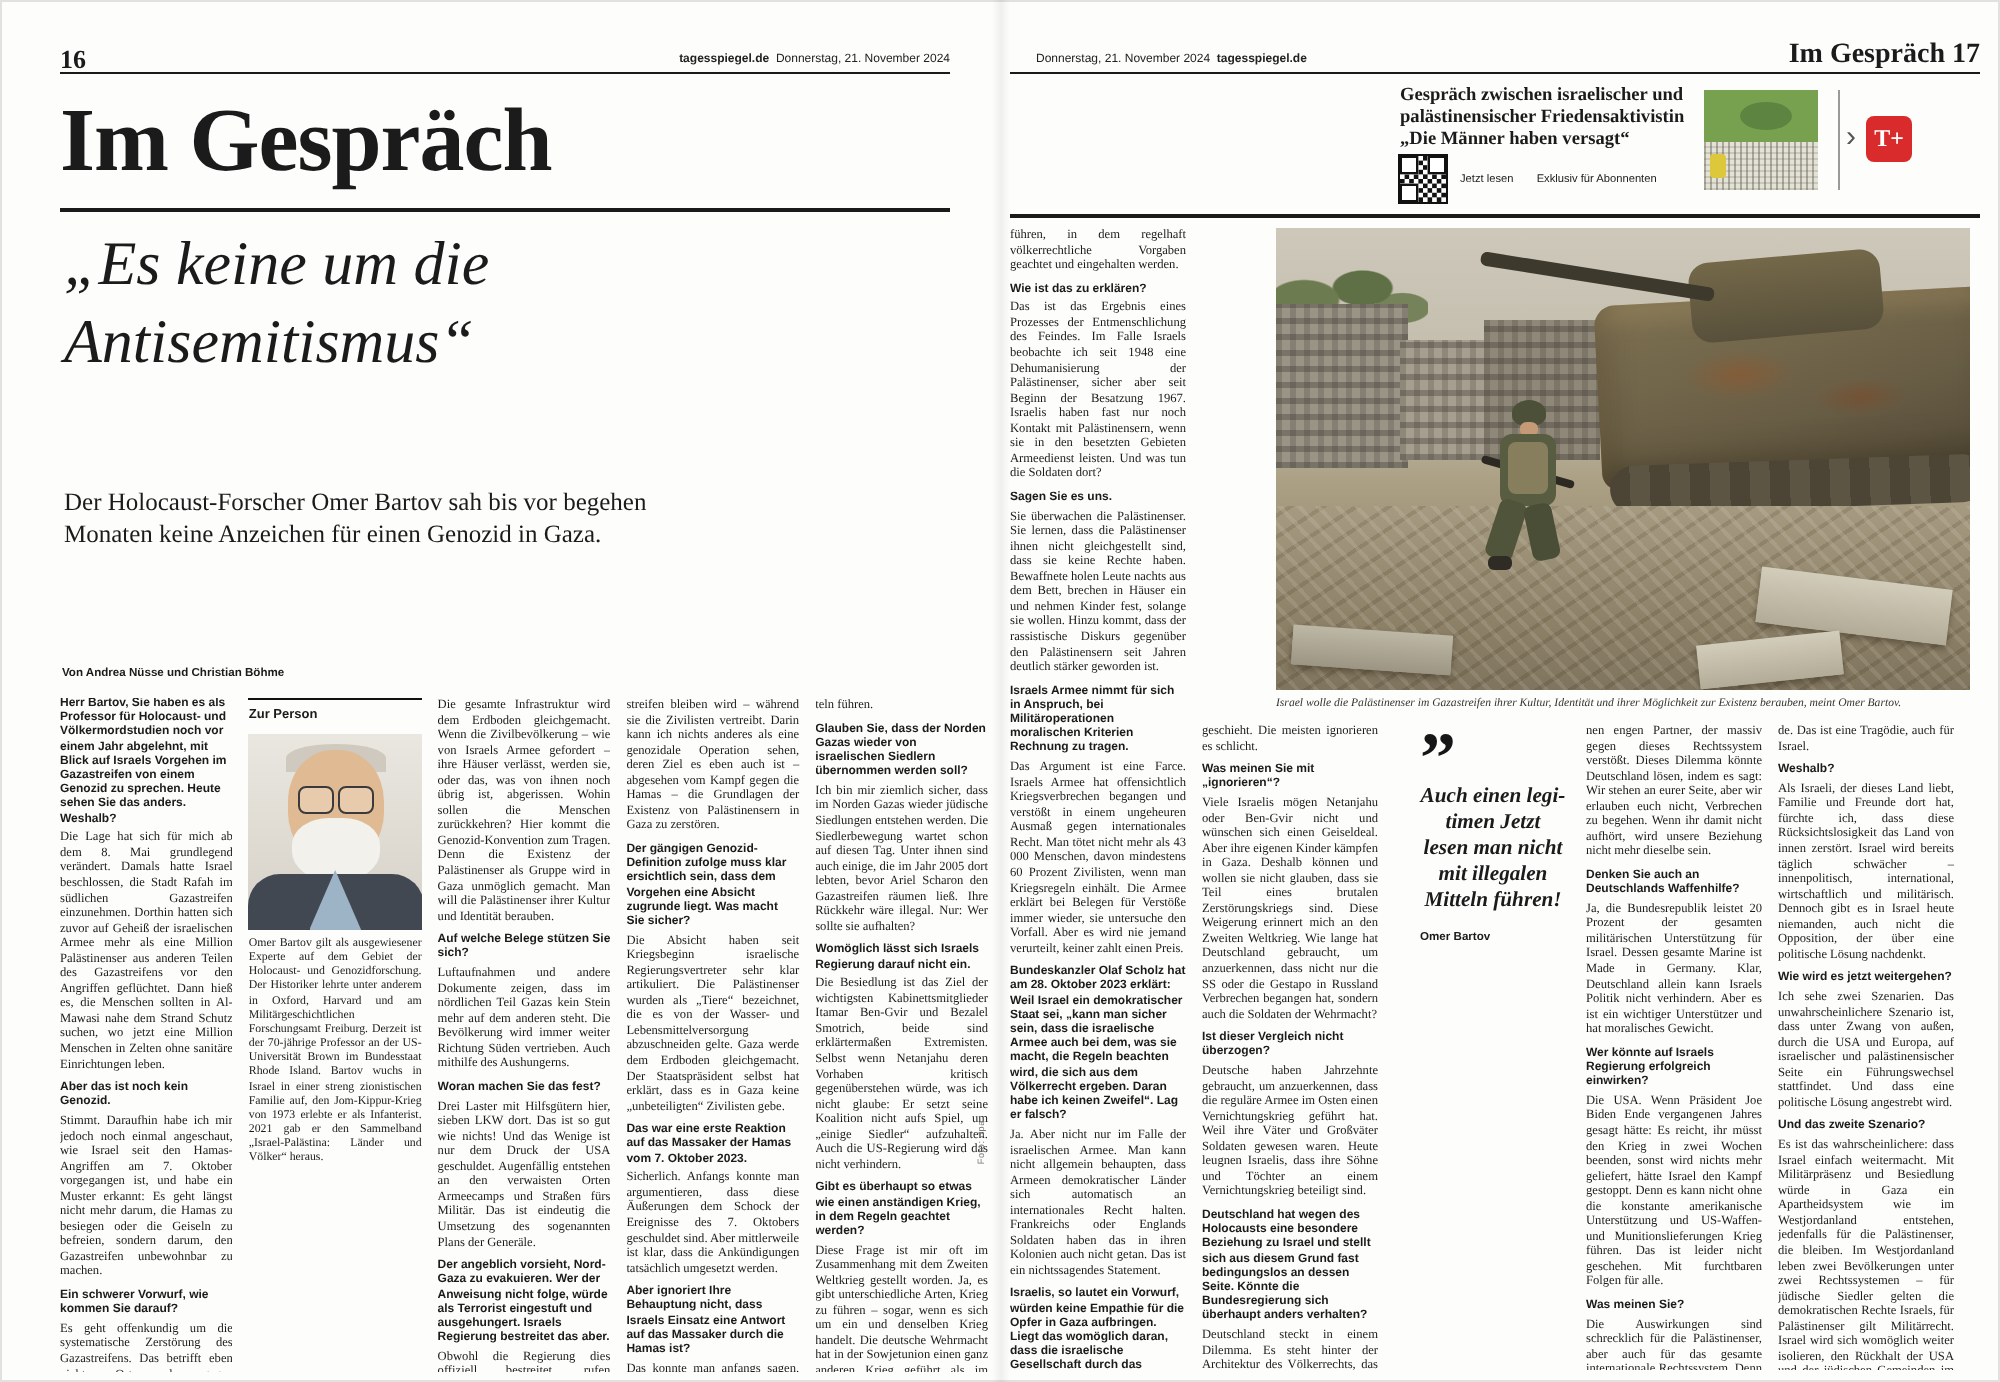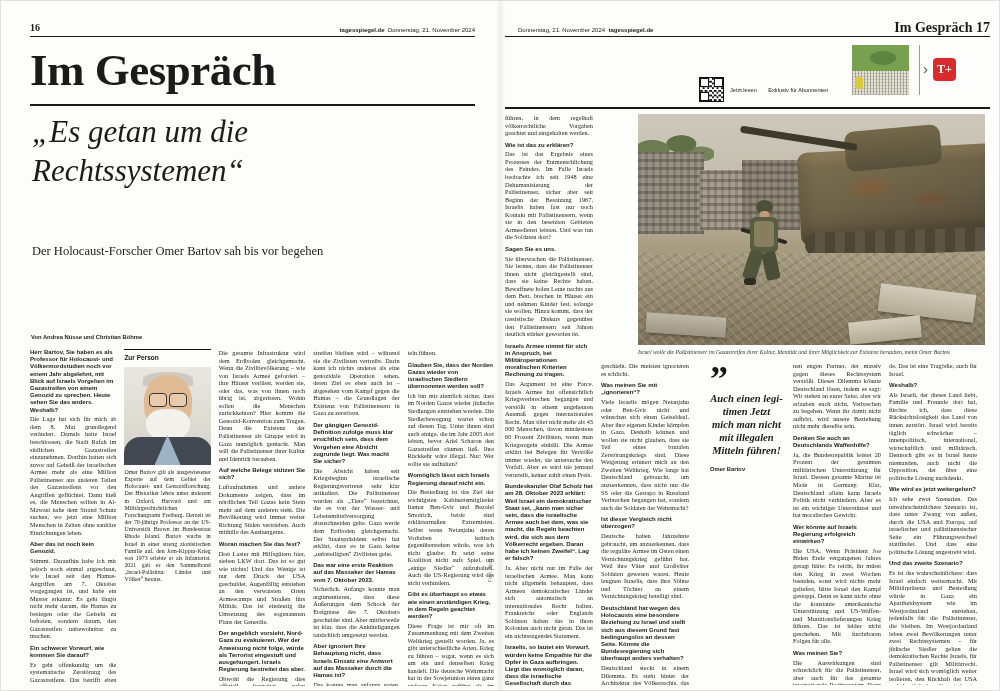--- a/index.html
+++ b/index.html
@@ -5,21 +5,21 @@
   html,body{margin:0;padding:0;background:#e9e8e5;}
   .sheet{position:relative;width:1000px;height:691px;background:#fdfdfb;overflow:hidden;
          box-shadow:inset 0 0 0 1px #e2e1dd;font-family:"Liberation Serif","DejaVu Serif",serif;color:#1b1b1b;}
   .fold{position:absolute;left:496px;top:0;width:9px;height:100%;
         background:linear-gradient(90deg,transparent,rgba(0,0,0,.055),transparent);}
   .page{position:absolute;top:0;height:691px;width:500px;}
   .page-left{left:0;}
   .page-right{left:500px;}
   .rule{position:absolute;background:#1a1a1a;height:1px;}
   
-  .pagenum{position:absolute;top:22px;font-weight:700;font-size:10px;}
+  .pagenum{position:absolute;top:22px;font-weight:700;font-size:13px;}
   .dateline{position:absolute;top:27px;font-size:6px;color:#222;font-family:"Liberation Sans","DejaVu Sans",sans-serif;}
   .dateline b{font-weight:700;}
   .section-big{position:absolute;left:30px;top:44px;font-size:45px;font-weight:700;letter-spacing:-.5px;}
   .section-small{position:absolute;right:10px;top:20px;font-size:14px;font-weight:700;}
   
   .hl-quote{position:absolute;left:32px;top:112px;font-style:italic;font-size:31px;line-height:39px;font-weight:400;}
   .standfirst{position:absolute;left:32px;top:243px;font-size:12.5px;line-height:16px;}
   .byline{position:absolute;left:31px;top:334px;font-family:"Liberation Sans","DejaVu Sans",sans-serif;font-weight:700;font-size:5.8px;}
   
   .bodygrid{position:absolute;display:grid;column-gap:8px;}
@@ -121,26 +121,27 @@
     <div class="pagenum" style="left:30px;">16</div>
     <div class="dateline" style="left:315px;width:160px;text-align:right;">
       <b>tagesspiegel.de</b>&nbsp;&nbsp;<span>Donnerstag, 21. November 2024</span>
     </div>
     <div class="rule" style="left:30px;top:36px;width:445px;"></div>
 
     <h1 class="section-big" style="margin:0;">Im Gespräch</h1>
     <div class="rule" style="left:30px;top:104px;width:445px;height:1.5px;"></div>
 
     <div class="hl-quote">
-      <div>„Es getan um die</div>
-      <div>Rechtssystemen“</div>
+      <div>„Es keine um die</div>
+      <div>Antisemitismus“</div>
     </div>
 
     <div class="standfirst">
       <div>Der Holocaust-Forscher Omer Bartov sah bis vor begehen</div>
+      <div>Monaten keine Anzeichen für einen Genozid in Gaza.</div>
     </div>
 
     <div class="byline">Von Andrea Nüsse und Christian Böhme</div>
 
     <div class="bodygrid bg-left">
       <div class="col">
           <p class="b-q">Herr Bartov, Sie haben es als Professor für Holocaust- und Völkermordstudien noch vor einem Jahr abgelehnt, mit Blick auf Israels Vorgehen im Gazastreifen von einem Genozid zu sprechen. Heute sehen Sie das anders. Weshalb?</p>
           <p class="b-a">Die Lage hat sich für mich ab dem 8. Mai grundlegend verändert. Damals hatte Israel beschlossen, die Stadt Rafah im südlichen Gazastreifen einzunehmen. Dorthin hatten sich zuvor auf Geheiß der israelischen Armee mehr als eine Million Palästinenser aus anderen Teilen des Gazastreifens vor den Angriffen geflüchtet. Dann hieß es, die Menschen sollten in Al-Mawasi nahe dem Strand Schutz suchen, wo jetzt eine Million Menschen in Zelten ohne sanitäre Einrichtungen leben.</p>
           <p class="b-q">Aber das ist noch kein Genozid.</p>
           <p class="b-a">Stimmt. Daraufhin habe ich mir jedoch noch einmal angeschaut, wie Israel seit den Hamas-Angriffen am 7. Oktober vorgegangen ist, und habe ein Muster erkannt: Es geht längst nicht mehr darum, die Hamas zu besiegen oder die Geiseln zu befreien, sondern darum, den Gazastreifen unbewohnbar zu machen.</p>
@@ -198,20 +199,25 @@
   <section class="page page-right">
     <div class="dateline" style="left:18px;width:220px;">
       <span>Donnerstag, 21. November 2024</span>&nbsp;&nbsp;<b>tagesspiegel.de</b>
     </div>
     <div class="section-small">
       <span>Im Gespräch</span>
       <span>17</span>
     </div>
     <div class="rule" style="left:5px;top:36px;width:485px;"></div>
 
+    <div class="teaser-title">
+      <div>Gespräch zwischen israelischer und</div>
+      <div>palästinensischer Friedensaktivistin</div>
+      <div class="teaser-quote">„Die Männer haben versagt“</div>
+    </div>
     <div class="qr">
         <i></i>
         <i></i>
         <i></i>
       </div>
     <div class="teaser-cta">
       <span>Jetzt lesen</span>
       <span>Exklusiv für Abonnenten</span>
     </div>
     <div class="tz-photo">
@@ -273,21 +279,21 @@
           <p class="b-q">Ist dieser Vergleich nicht überzogen?</p>
           <p class="b-a">Deutsche haben Jahrzehnte gebraucht, um anzuerkennen, dass die reguläre Armee im Osten einen Vernichtungskrieg geführt hat. Weil ihre Väter und Großväter Soldaten gewesen waren. Heute leugnen Israelis, dass ihre Söhne und Töchter an einem Vernichtungskrieg beteiligt sind.</p>
           <p class="b-q">Deutschland hat wegen des Holocausts eine besondere Beziehung zu Israel und stellt sich aus diesem Grund fast bedingungslos an dessen Seite. Könnte die Bundesregierung sich überhaupt anders verhalten?</p>
           <p class="b-a">Deutschland steckt in einem Dilemma. Es steht hinter der Architektur des Völkerrechts, das in Reaktion auf die Nazi-Verbrechen und den Holocaust errichtet wurde. Aber nun hat es mit Israel ei-</p>
         </div>
 
       <div class="pq">
         <div class="pq-mark">”</div>
         <div class="pq-line">Auch einen legi-</div>
         <div class="pq-line">timen Jetzt</div>
-        <div class="pq-line">mich man nicht</div>
+        <div class="pq-line">lesen man nicht</div>
         <div class="pq-line">mit illegalen</div>
         <div class="pq-line">Mitteln führen!</div>
         <div class="pq-attr">Omer Bartov</div>
       </div>
 
       <div class="col">
           <p class="b-c">nen engen Partner, der massiv gegen dieses Rechtssystem verstößt. Dieses Dilemma könnte Deutschland lösen, indem es sagt: Wir stehen an eurer Seite, aber wir erlauben euch nicht, Verbrechen zu begehen. Wenn ihr damit nicht aufhört, wird unsere Beziehung nicht mehr dieselbe sein.</p>
           <p class="b-q">Denken Sie auch an Deutschlands Waffenhilfe?</p>
           <p class="b-a">Ja, die Bundesrepublik leistet 20 Prozent der gesamten militärischen Unterstützung für Israel. Dessen gesamte Marine ist Made in Germany. Klar, Deutschland allein kann Israels Politik nicht verhindern. Aber es ist ein wichtiger Unterstützer und hat moralisches Gewicht.</p>
           <p class="b-q">Wer könnte auf Israels Regierung erfolgreich einwirken?</p>

